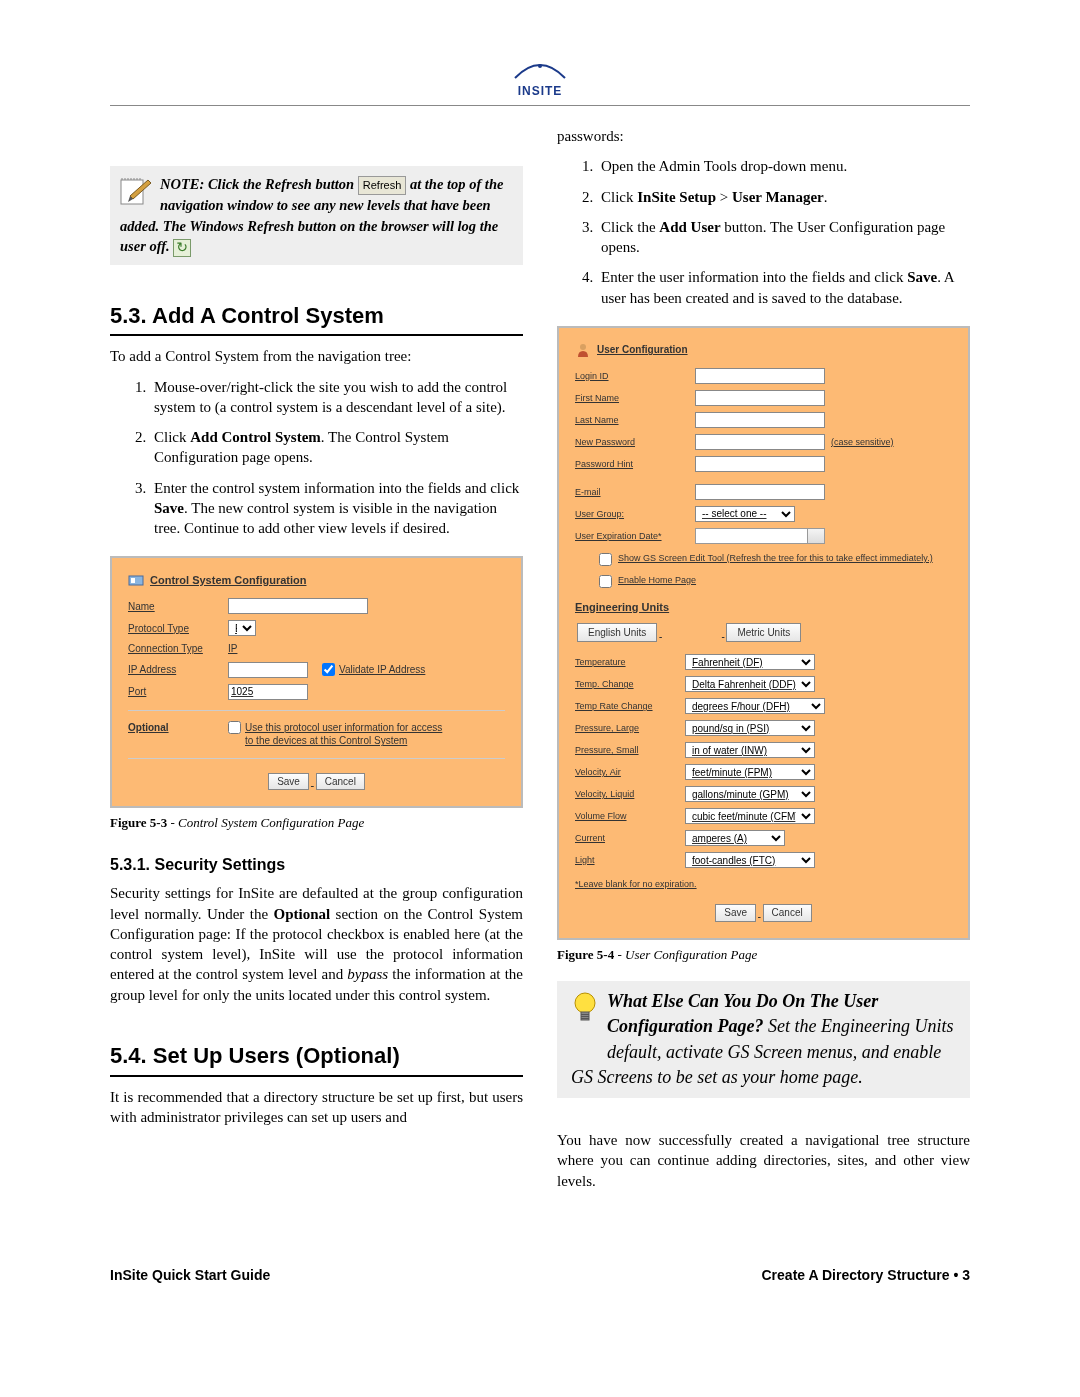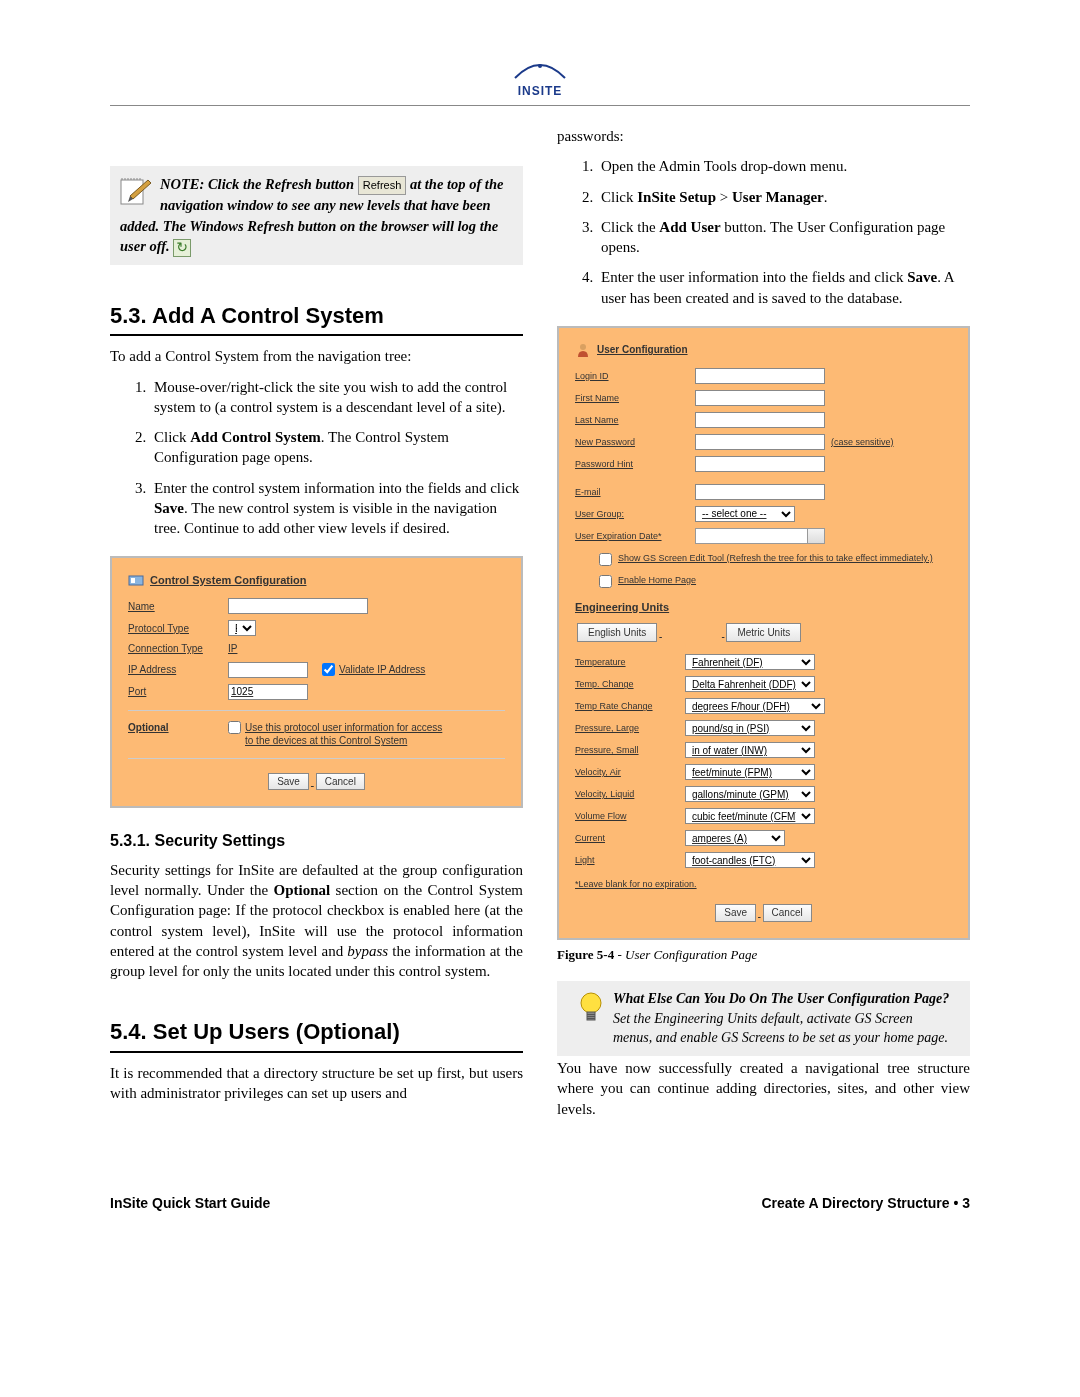--- a/index.html
+++ b/index.html
@@ -150,25 +150,25 @@
     margin: 0 2px;
   }
   .caption {
     font-size: 13px;
     margin: 6px 0 10px 0;
   }
   .caption .figlabel { font-weight: bold; font-style: normal; }
   .caption .figtext { font-style: italic; }
   .tip-box {
     background: #eeeeee;
-    padding: 8px 20px;
+    padding: 8px 14px;
     font-style: italic;
-    font-size: 14px;
+    font-size: 18px;
     line-height: 1.4;
-    margin: 18px 0 2px 0;
+    margin: 18px 0 32px 0;
   }
   .tip-box .bulb {
     float: left;
     margin: 2px 8px 20px 0;
   }
   .uc-section-title {
     font-weight: bold;
     font-size: 11px;
     margin: 12px 0 8px 0;
   }
@@ -284,20 +284,23 @@
           <span class="label" style="font-weight:bold">Optional</span>
           <input type="checkbox" style="">
           <span style="margin-left:4px; max-width:200px">Use this protocol user information for access to the devices at this Control System</span>
         </div>
         <hr class="hr-thin">
         <div class="btn-row">
           <span class="btn">Save</span>
           <span class="btn">Cancel</span>
         </div>
       </div>
+      <p class="caption">
+        <span class="figlabel">Figure 5-3</span><span class="figtext"> - Control System Configuration Page</span>
+      </p>
 
       <h3 class="subsection">5.3.1.   Security Settings</h3>
       <p class="body">Security settings for InSite are defaulted at the group configuration level normally. Under the <b>Optional</b> section on the Control System Configuration page: If the protocol checkbox is enabled here (at the control system level), InSite will use the protocol information entered at the control system level and <i>bypass</i> the information at the group level for only the units located under this control system.</p>
 
       <h2 class="section">5.4.    Set Up Users (Optional)</h2>
       <p class="body">It is recommended that a directory structure be set up first, but users with administrator privileges can set up users and</p>
     </div>
 
     <div class="col">
       <p class="intro">passwords:</p>

